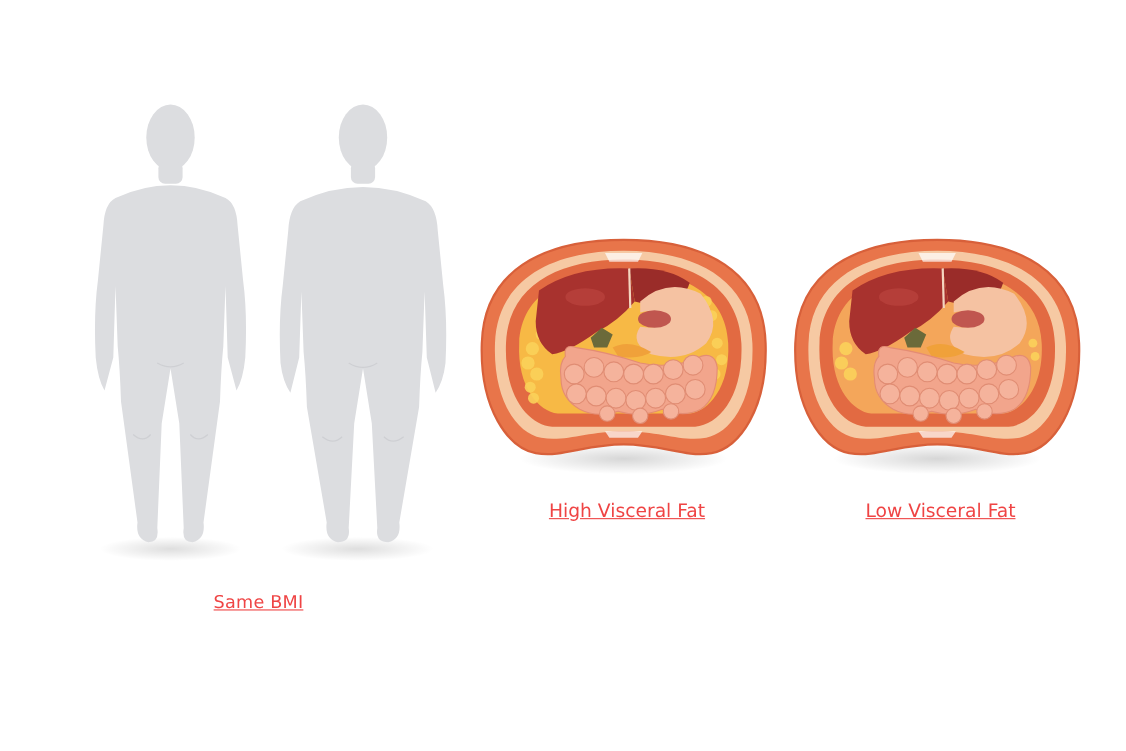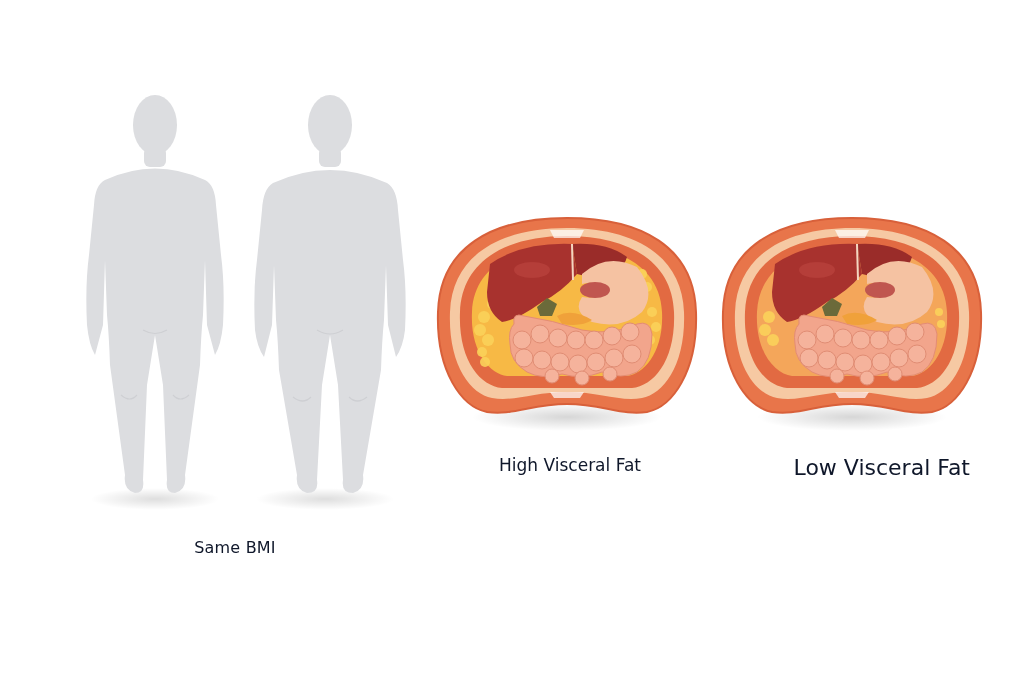--- a/index.html
+++ b/index.html
@@ -1,22 +1,22 @@
 <!DOCTYPE html>
 <html><head>
 <meta charset="utf-8">
 <style>
   html, body { margin:0; padding:0; }
   body { width:1024px; height:683px; background:#ffffff; position:relative; overflow:hidden;
          font-family:"DejaVu Sans", "Liberation Sans", sans-serif; }
   .abs { position:absolute; }
-  .label { position:absolute; color:#0f172a; text-align:center; white-space:nowrap; }
+  .label { position:absolute; color:#ef4444; text-align:center; white-space:nowrap;text-decoration:underline; }
   #lbl-bmi { left:120px; top:538px; width:230px; font-size:16px; letter-spacing:0.2px; }
   #lbl-high { left:455px; top:455px; width:230px; font-size:17px; }
-  #lbl-low { left:740px; top:455px; width:230px; font-size:22px;text-align:right; }
+  #lbl-low { left:740px; top:455px; width:230px; font-size:17px; }
   .shadow { position:absolute; border-radius:50%; background:radial-gradient(ellipse at center, rgba(0,0,0,0.13) 0%, rgba(0,0,0,0) 70%); }
 </style>
 </head>
 <body>
 
 <div class="shadow" style="left:90px;top:488px;width:130px;height:22px;"></div>
 <svg class="abs" style="left:75px;top:85px;" width="160" height="420" viewBox="0 0 160 420">
   <g fill="#dcdde0">
     <ellipse cx="80" cy="40" rx="22" ry="30"></ellipse>
     <rect x="69" y="62" width="22" height="20" rx="6"></rect>

